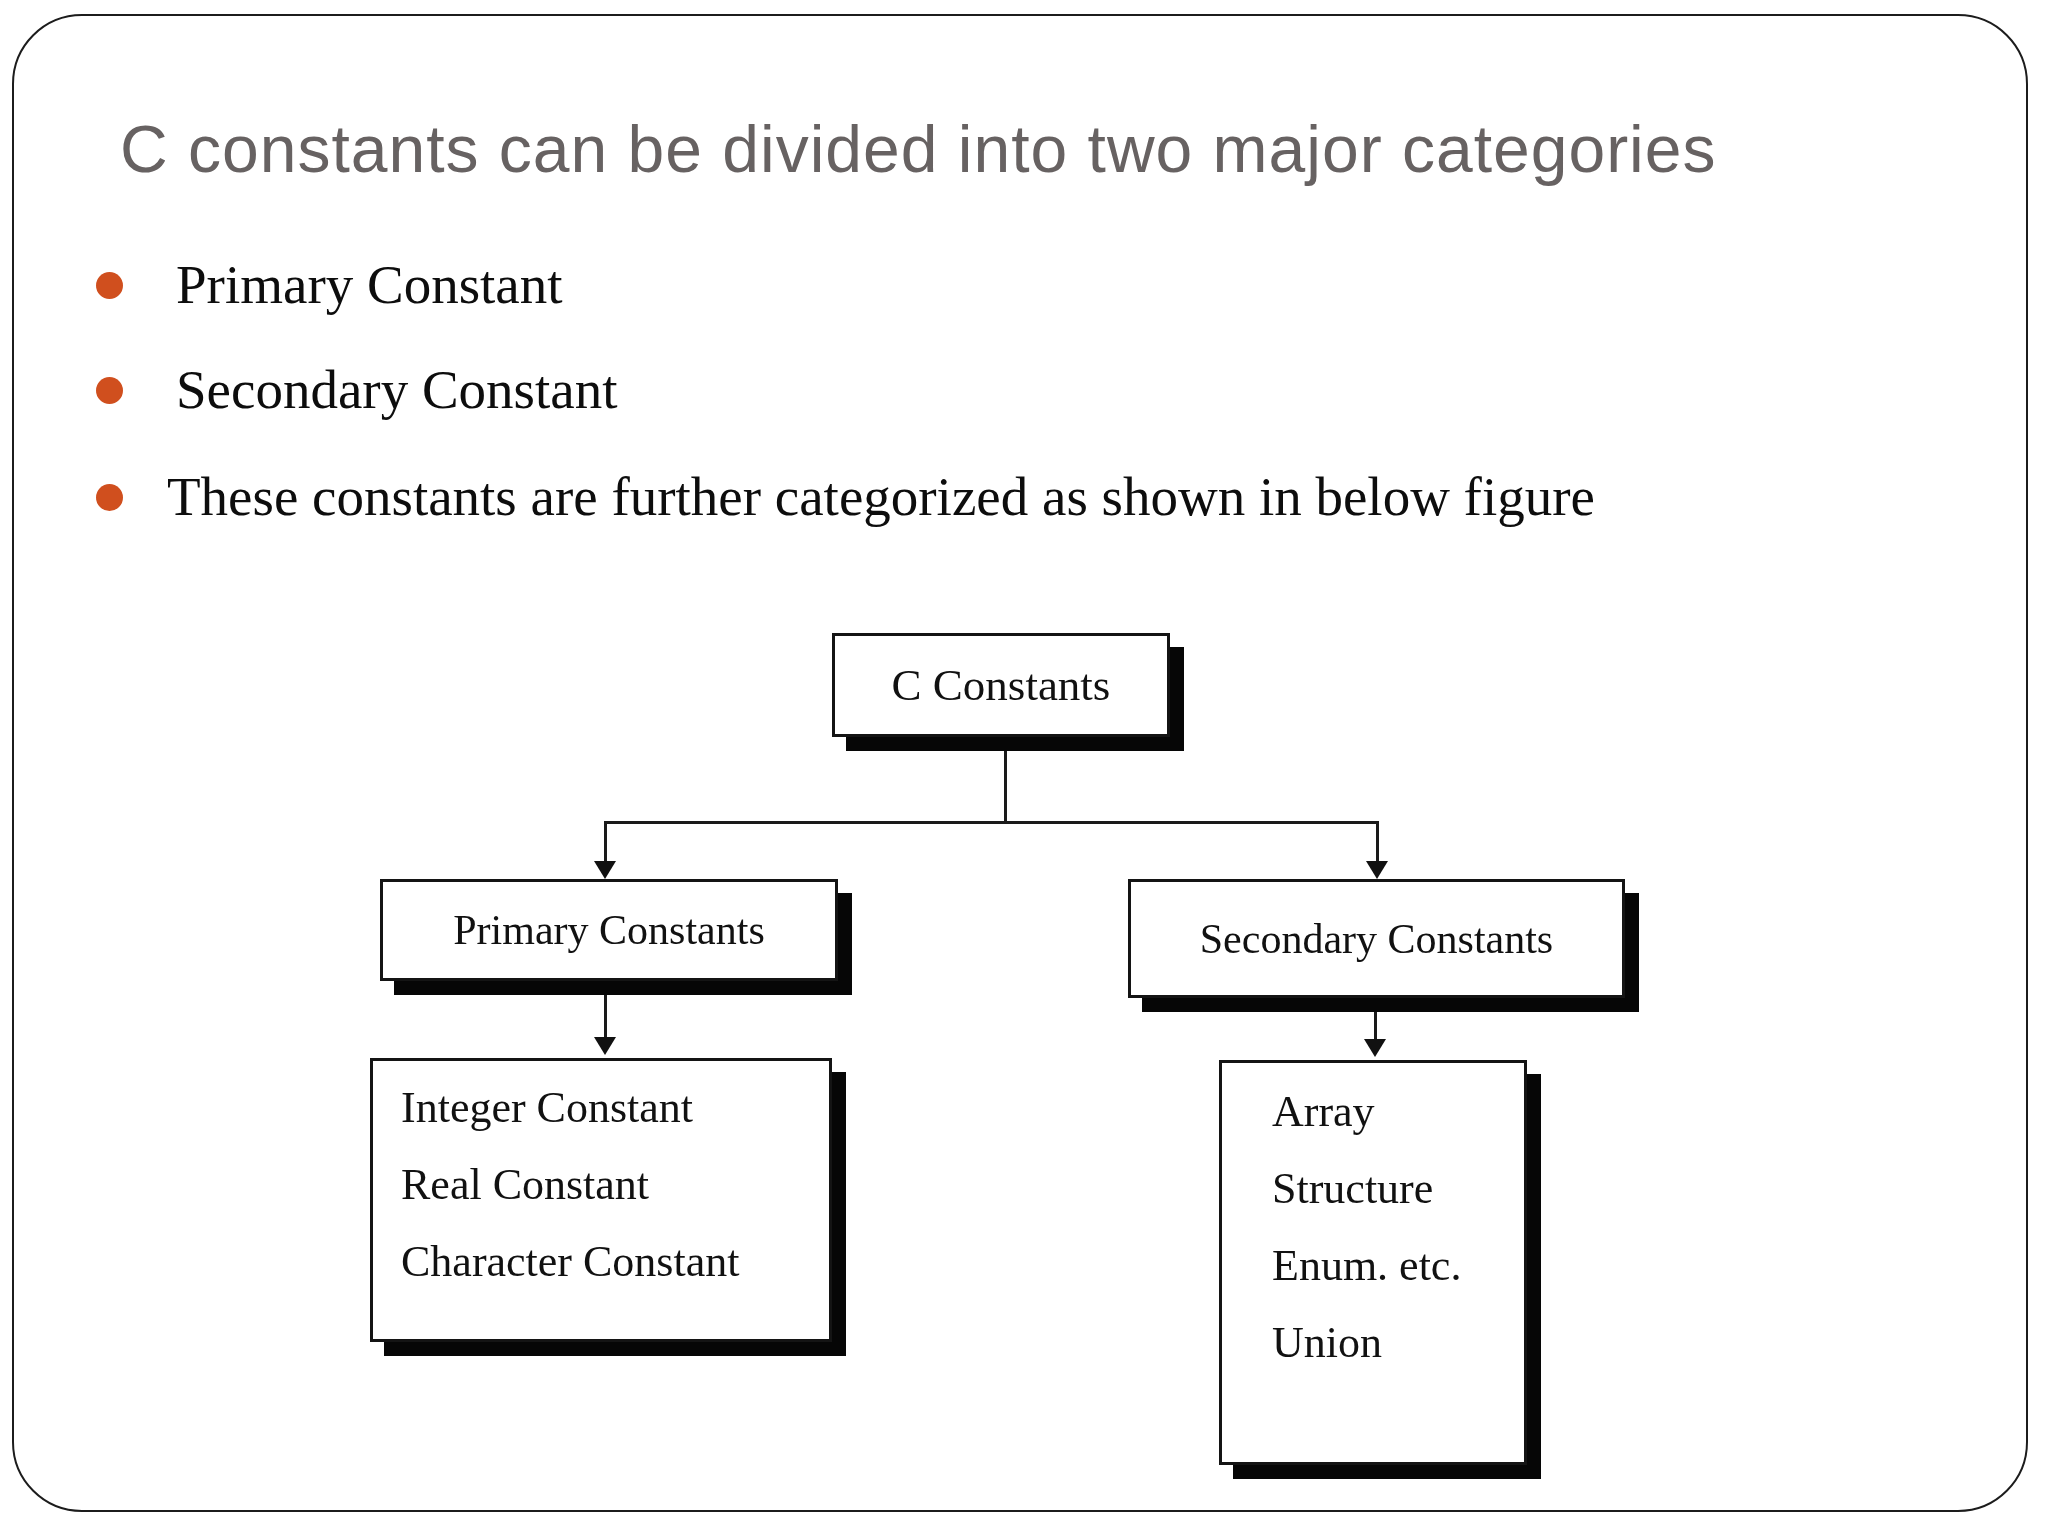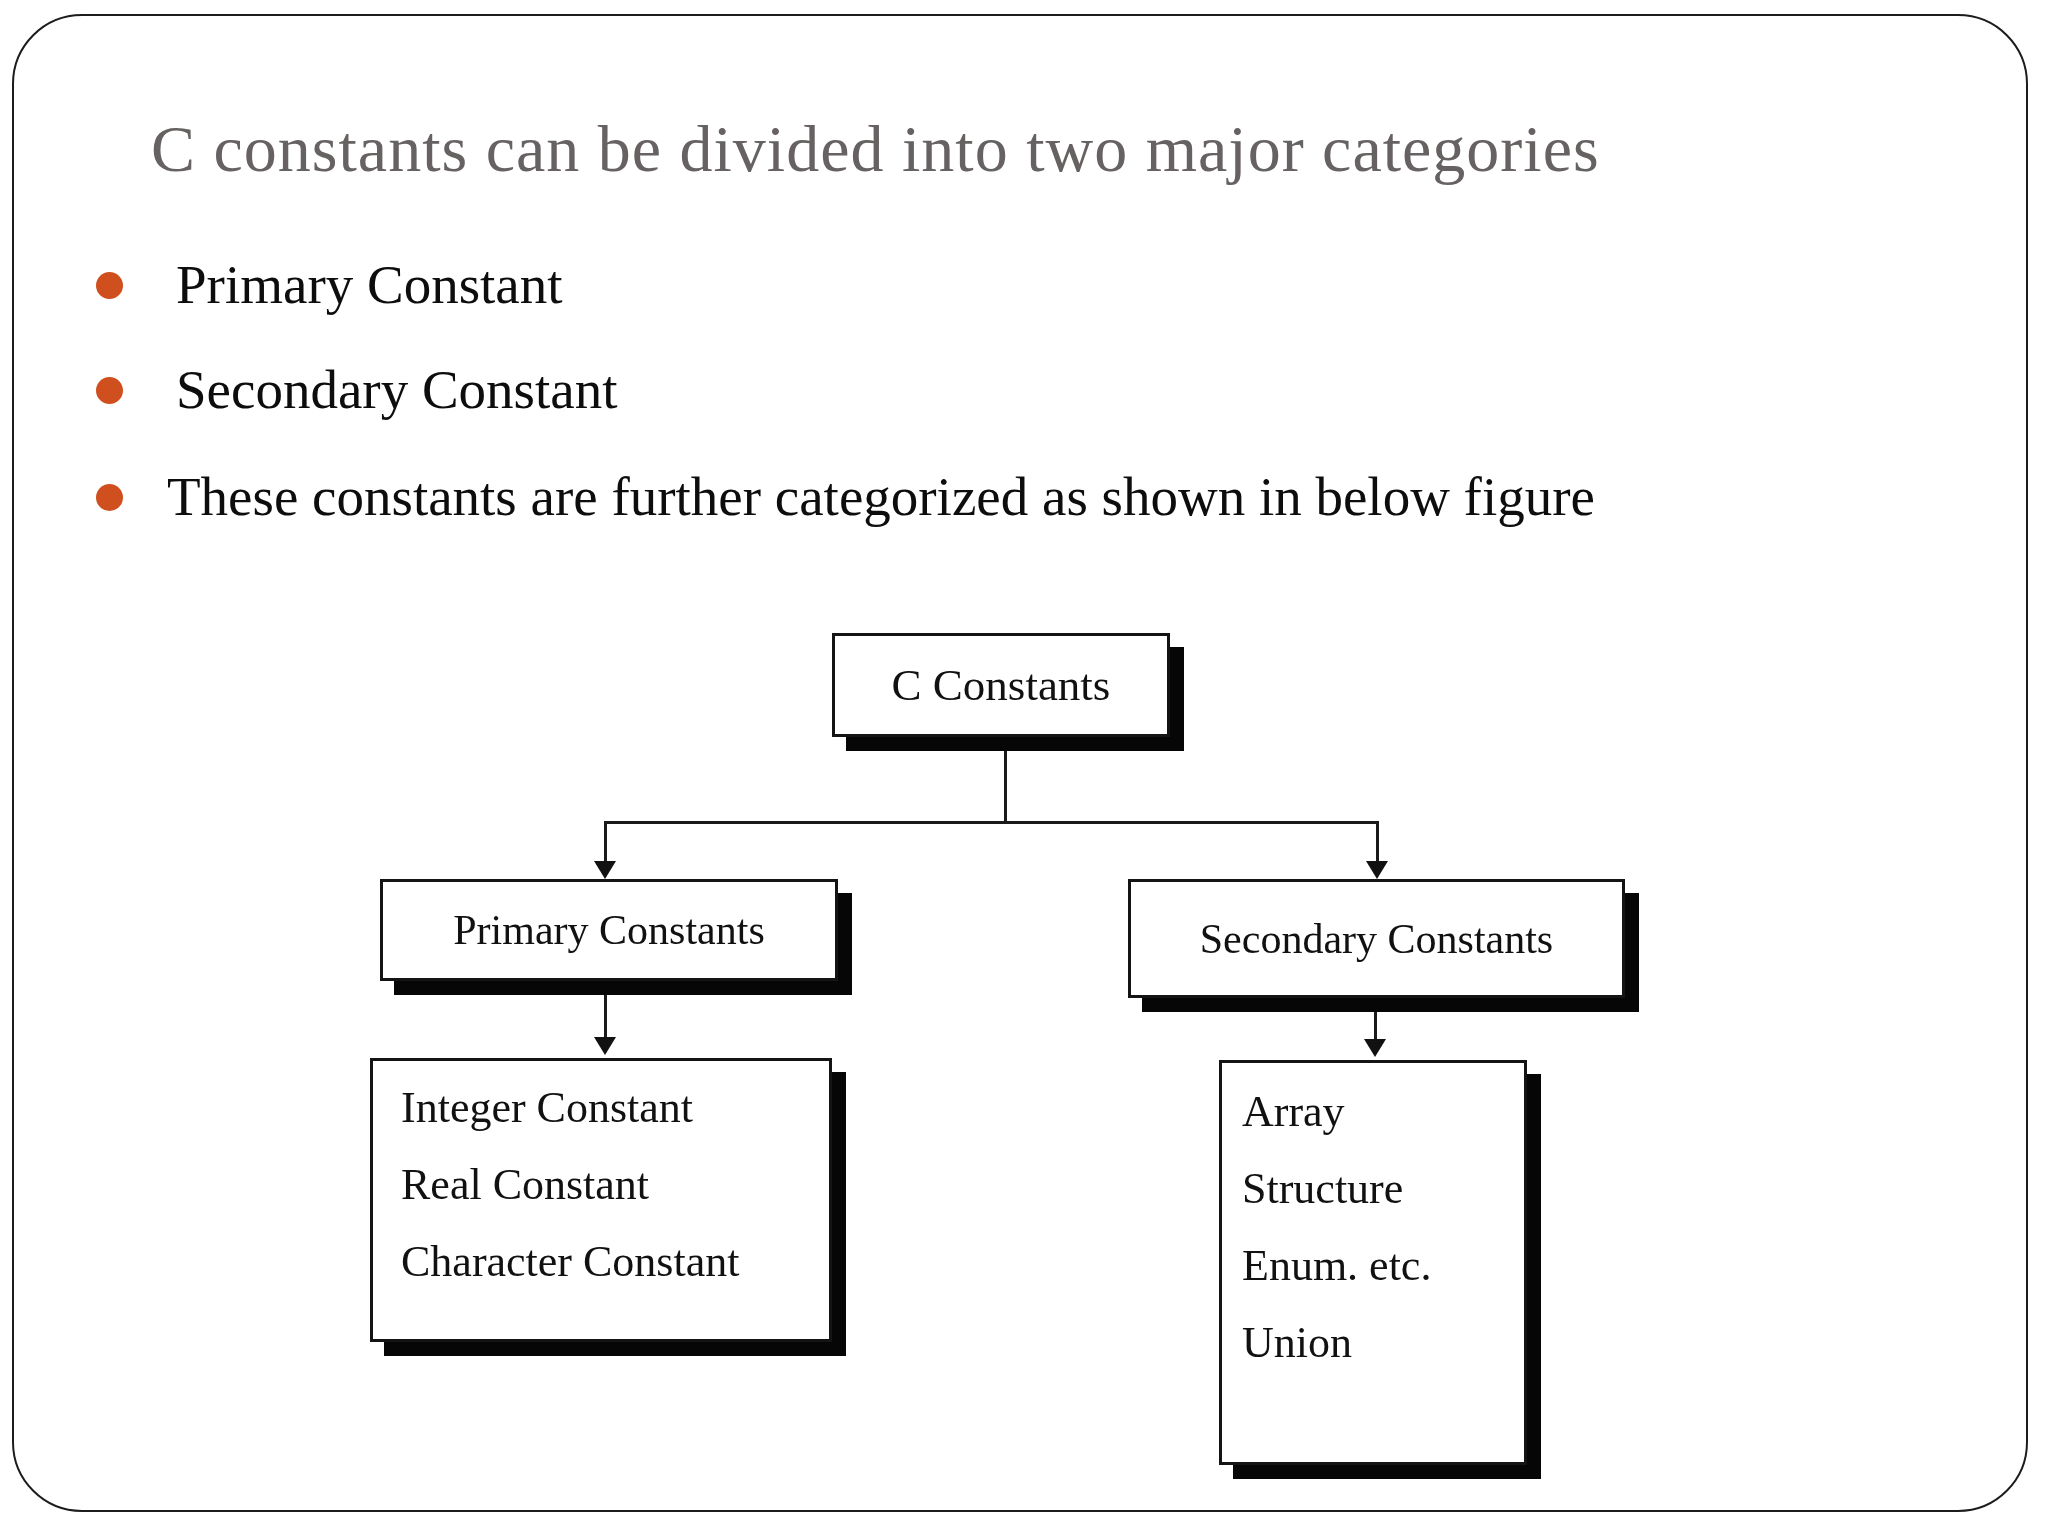--- a/index.html
+++ b/index.html
@@ -20,27 +20,26 @@
     height: 1498px;
     border: 2px solid #1c1c1c;
     border-radius: 70px;
     background: #ffffff;
     box-sizing: border-box;
   }
   .slide-title {
     position: absolute;
     left: 120px;
     top: 112px;
-    font-family: Liberation Serif, serif;
+    font-family: Liberation Sans, sans-serif;
     font-size: 66px;
     line-height: 74px;
     letter-spacing: 1px;
     color: #676262;
     white-space: nowrap;
-    margin-left: 31px;
   }
   .bullet-row {
     position: absolute;
     left: 96px;
     display: flex;
     align-items: center;
     white-space: nowrap;
   }
   .bullet-row .dot {
     width: 27px;
@@ -78,21 +77,21 @@
   }
   .box-root   { left: 832px;  top: 633px;  width: 338px; height: 104px; font-size: 45px; text-align: center; }
   .box-left   { left: 380px;  top: 879px;  width: 458px; height: 102px; font-size: 42px; }
   .box-right  { left: 1128px; top: 879px;  width: 497px; height: 119px; font-size: 42px; }
   .box-leaf-left {
     left: 370px; top: 1058px; width: 462px; height: 284px;
     font-size: 44px; padding: 8px 12px 0 28px;
   }
   .box-leaf-right {
     left: 1219px; top: 1060px; width: 308px; height: 405px;
-    font-size: 44px; padding: 10px 0 0 20px;
+    font-size: 44px; padding: 10px 0 0 50px;
   }
   .box-leaf-left .leaf-line  { line-height: 77px; }
   .box-leaf-right .leaf-line { line-height: 77px; }
 
   
   .vline, .hline {
     position: absolute;
     background: #1a1a1a;
   }
   .vline { width: 3px; }

